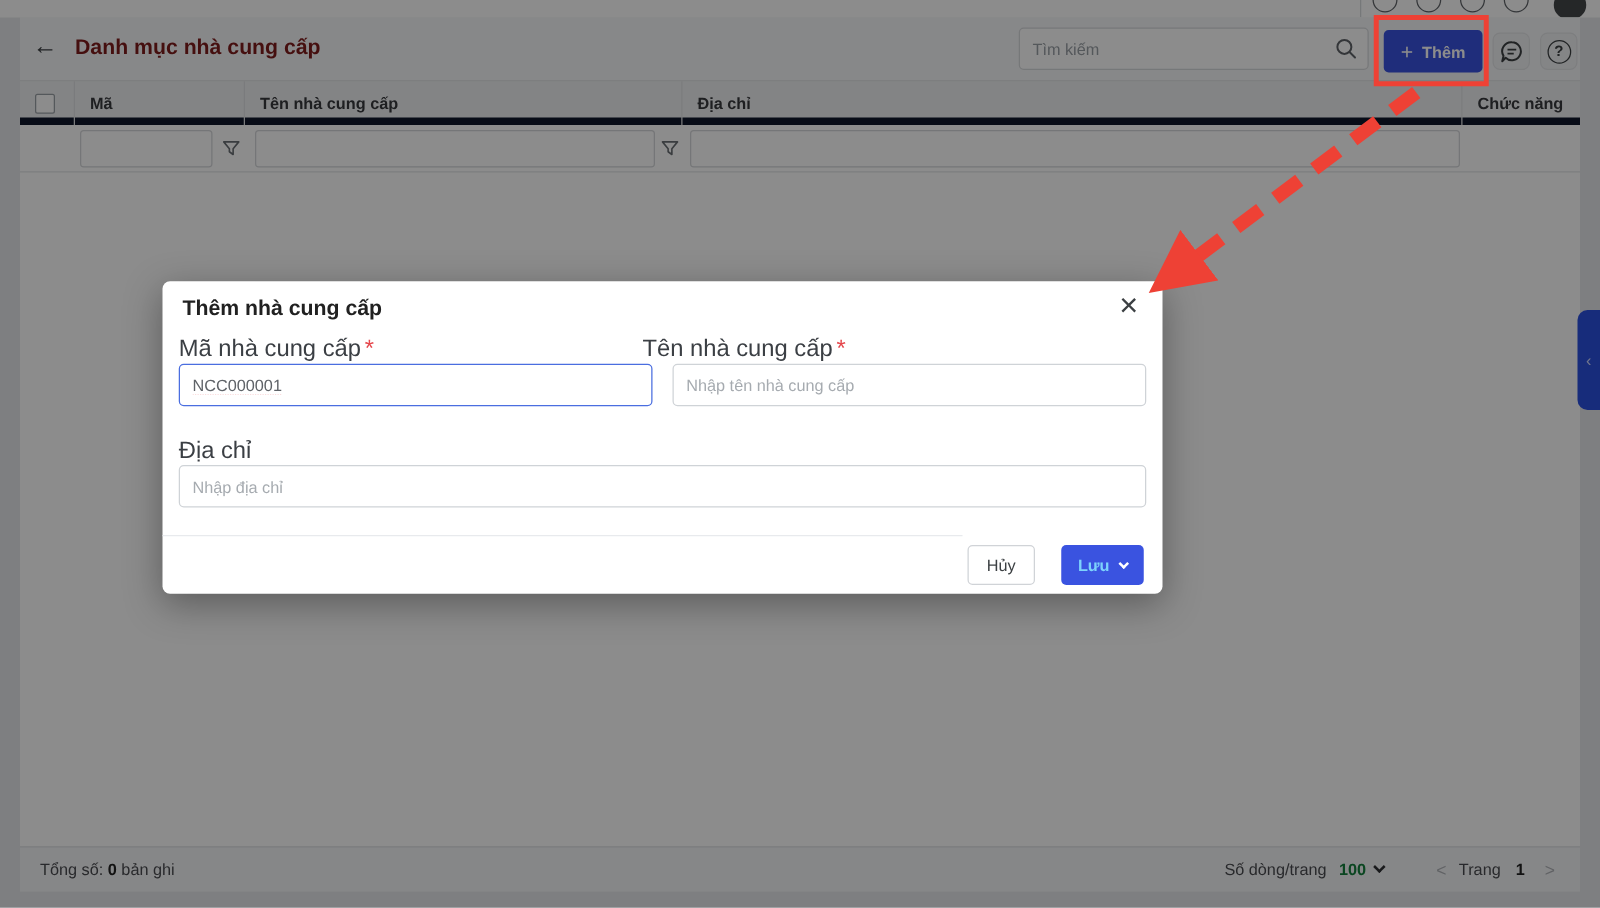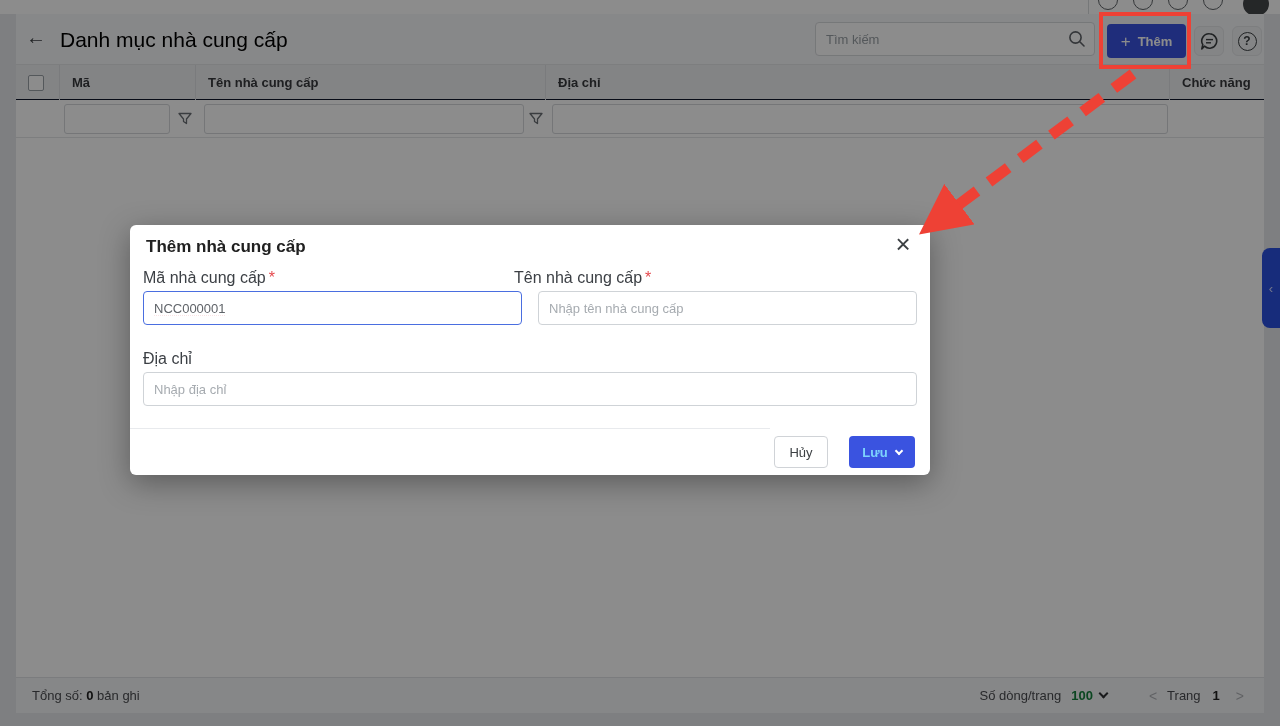--- a/index.html
+++ b/index.html
@@ -12,41 +12,41 @@
   .top-divider { position:absolute; left:1088px; top:0; width:1px; height:14px; background:#d8dadd; }
   .ghost-icon { position:absolute; top:-10px; width:20px; height:20px; border:1.6px solid #5f6368; border-radius:50%; }
   .ghost-avatar { position:absolute; top:-8px; left:1243px; width:26px; height:24px; border-radius:50%; background:#44474a; }
 
   
   #panel { left:16px; top:14px; width:1248px; height:699px; background:#ffffff; z-index:1; }
 
   
   #page-header { position:absolute; left:0; top:0; width:1248px; height:50px; background:#f6f7f9; }
   #back-arrow { position:absolute; left:10px; top:12px; font-size:20px; color:#3c4043; cursor:pointer; }
-  #page-title { position:absolute; left:44px; top:14px; font-size:21px; font-weight:400; color:#000000; }
+  #page-title { position:absolute; left:44px; top:14px; font-size:17px; font-weight:700; color:#7f1d1d; }
   #search-box { position:absolute; left:799px; top:8px; width:280px; height:34px; background:#fff;
     border:1px solid #d8dadd; border-radius:4px; }
   #search-box input { position:absolute; left:10px; top:1px; width:230px; height:30px; border:none; outline:none;
     font-size:13px; color:#3c4043; font-family:"Liberation Sans",sans-serif; }
   #search-box input::placeholder { color:#9aa0a6; }
   #search-icon { position:absolute; right:8px; top:7px; }
   #add-button { position:absolute; left:1091px; top:10px; width:79px; height:34px; background:#3a53e0;
     border:none; border-radius:4px; color:#fff; font-size:13px; font-weight:700; cursor:pointer;
     display:flex; align-items:center; justify-content:center; gap:7px; font-family:"Liberation Sans",sans-serif; }
   #add-button .plus { font-size:17px; font-weight:400; line-height:1; }
   .mini-btn { position:absolute; top:12px; width:30px; height:30px; background:#f1f3f4; border:1px solid #e3e5e8;
     border-radius:6px; cursor:pointer; display:flex; align-items:center; justify-content:center; }
   #chat-button { left:1178px; }
   #help-button { left:1216px; }
   .help-glyph { width:19px; height:19px; border:1.7px solid #3c4043; border-radius:50%;
     font-size:12px; font-weight:700; color:#3c4043; display:flex; align-items:center; justify-content:center; }
 
   
   #thead { position:absolute; left:0; top:50px; width:1248px; height:36px; background:#eff0f2;
-    border-top:1px solid #e3e5e8; border-bottom:1px solid #0f172a; }
+    border-top:1px solid #e3e5e8; border-bottom:6px solid #0f172a; }
   .th { position:absolute; top:0; height:35px; display:flex; align-items:center; padding-left:12px;
     font-size:13px; font-weight:700; color:#37393d; border-right:1px solid #dfe1e4; }
   .th-cb { left:0; width:44px; } .th-ma { left:44px; width:136px; }
   .th-ten { left:180px; width:350px; } .th-dc { left:530px; width:624px; }
   .th-cn { left:1154px; width:94px; border-right:none; }
   #header-checkbox { width:16px; height:16px; border:1.5px solid #9aa0a6; border-radius:2px; background:#fff; cursor:pointer; }
 
   
   #filter-row { position:absolute; left:0; top:86px; width:1248px; height:38px; background:#fff;
     border-bottom:1px solid #e3e5e8; }
@@ -73,21 +73,21 @@
 
   
   #overlay { left:0; top:0; width:1280px; height:726px; background:rgba(0,0,0,0.45); z-index:10; }
 
   
   #modal { left:130px; top:225px; width:800px; height:250px; background:#fff; border-radius:6px;
     box-shadow:0 8px 30px rgba(0,0,0,0.35); z-index:20; }
   #modal-title { position:absolute; left:16px; top:12px; font-size:17px; font-weight:700; color:#212121; }
   #modal-close { position:absolute; right:14px; top:6px; font-size:26px; color:#3c4043; cursor:pointer;
     width:26px; height:26px; text-align:center; line-height:26px; }
-  .field-label { position:absolute; font-size:16px; color:#3b3f44; }
+  .field-label { position:absolute; font-size:19px; color:#3b3f44; }
   .req { color:#e5484d; margin-left:3px; }
   .m-input { position:absolute; height:32px; border:1px solid #cfd3d7; border-radius:4px; font-size:13px;
     padding:16px 10px; outline:none; color:#5f6368; font-family:"Liberation Sans",sans-serif; }
   .m-input::placeholder { color:#a6abb0; }
   #code-input { left:13px; top:66px; width:379px; border:1.5px solid #4a6ee0;
     text-decoration:underline dotted #e5484d; text-underline-offset:3px; }
   #name-input { left:408px; top:66px; width:379px; }
   #addr-input { left:13px; top:147px; width:774px; }
   #label-code { left:13px; top:44px; } #label-name { left:384px; top:44px; } #label-addr { left:13px; top:125px; }
   #modal-footer { position:absolute; left:0; top:203px; width:640px; height:47px; border-top:1px solid #e8eaed; }

